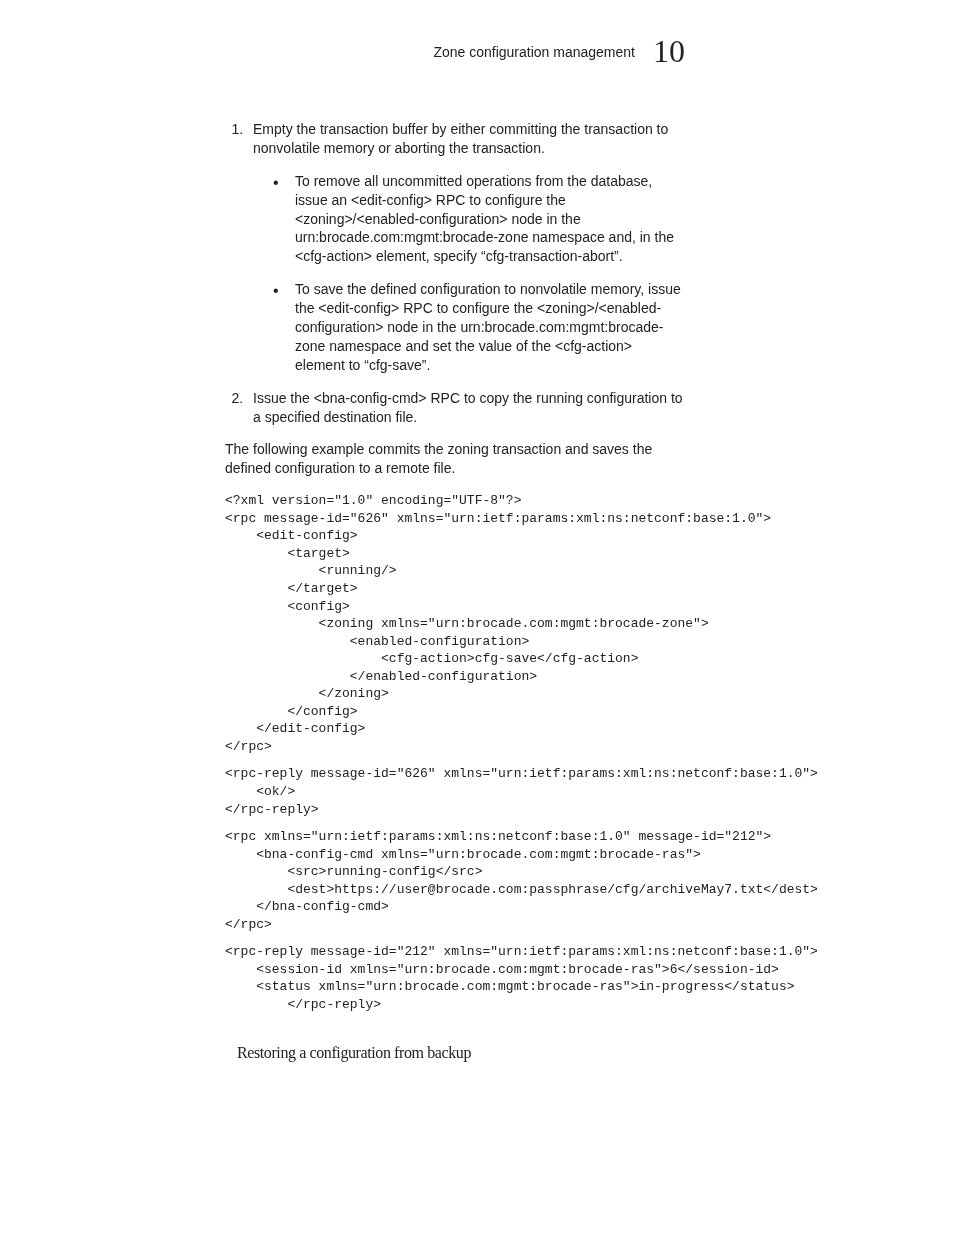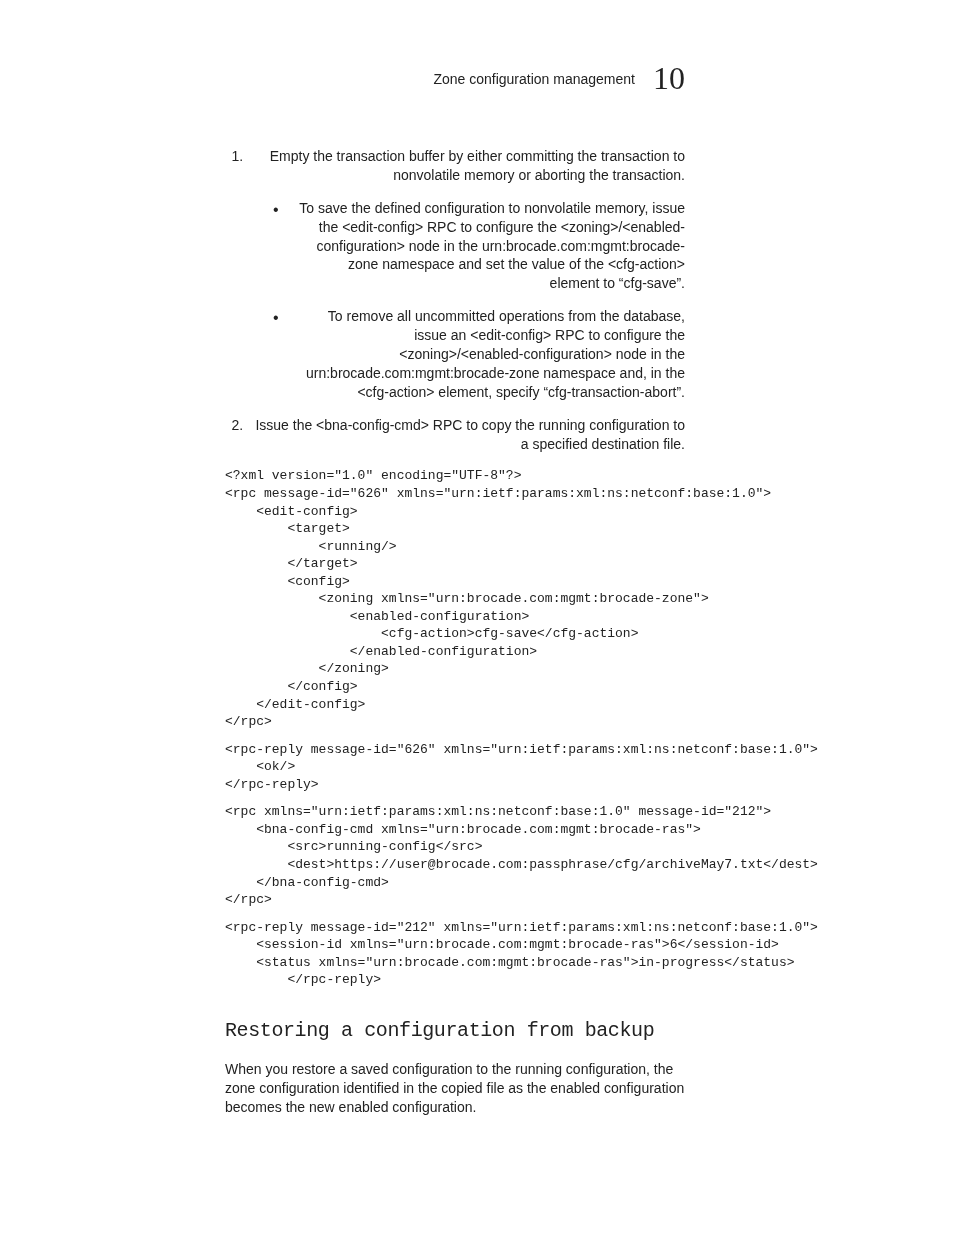--- a/index.html
+++ b/index.html
@@ -8,21 +8,21 @@
     font-family: Arial, Helvetica, sans-serif;
     font-size: 14px;
     color: #222;
     background: #fff;
   }
   .page {
     width: 775px;
     height: 1235px;
     position: relative;
     box-sizing: border-box;
-    padding: 60px 90px 60px 90px;
+    padding: 33px 90px 60px 90px;
   }
   .header {
     display: flex;
     justify-content: flex-end;
     align-items: center;
     gap: 18px;
     margin-bottom: 50px;
   }
   .header-title {
     font-size: 14px;
@@ -32,21 +32,20 @@
     font-family: Georgia, 'Times New Roman', serif;
   }
   .content {
     padding-left: 135px;
     line-height: 1.35;
   }
   ol.top-list {
     list-style: decimal;
     padding: 0 0 0 22px;
     margin: 0;
-    text-align: right;
   }
   ol.top-list > li {
     margin-bottom: 14px;
     padding-left: 6px;
   }
   ul.bullets {
     list-style: none;
     padding: 0 0 0 32px;
     margin: 14px 0 0 0;
   }
@@ -66,52 +65,53 @@
     margin: 14px 0;
   }
   pre.code {
     font-family: "Courier New", Courier, monospace;
     font-size: 13px;
     white-space: pre;
     margin: 10px 0;
     line-height: 1.35;
   }
   h2.section-heading {
-    font-family: Liberation Mono, monospace;
+    font-family: Liberation Serif, serif;
     font-weight: normal;
-    font-size: 20px;
-    margin: 28px 0 16px 0;
+    font-size: 16px;
+    margin: 28px 0 16px 12px;
     font-stretch: condensed;
     letter-spacing: -0.4px;
   }
 </style>
 </head>
 <body>
 
 <div class="page">
   <div class="header">
     <span class="header-title">Zone configuration management</span>
     <span class="header-num">10</span>
   </div>
 
   <div class="content">
 
     <ol class="top-list">
       <li>
         <span>Empty the transaction buffer by either committing the transaction to nonvolatile memory or aborting the transaction.</span>
         <ul class="bullets">
+          <li>To remove all uncommitted operations from the database, issue an &lt;edit-config&gt; RPC to configure the &lt;zoning&gt;/&lt;enabled-configuration&gt; node in the urn:brocade.com:mgmt:brocade-zone namespace and, in the &lt;cfg-action&gt; element, specify “cfg-transaction-abort”.</li>
           <li>To save the defined configuration to nonvolatile memory, issue the &lt;edit-config&gt; RPC to configure the &lt;zoning&gt;/&lt;enabled-configuration&gt; node in the urn:brocade.com:mgmt:brocade-zone namespace and set the value of the &lt;cfg-action&gt; element to “cfg-save”.</li>
-          <li>To remove all uncommitted operations from the database, issue an &lt;edit-config&gt; RPC to configure the &lt;zoning&gt;/&lt;enabled-configuration&gt; node in the urn:brocade.com:mgmt:brocade-zone namespace and, in the &lt;cfg-action&gt; element, specify “cfg-transaction-abort”.</li>
         </ul>
       </li>
       <li>
         <span>Issue the &lt;bna-config-cmd&gt; RPC to copy the running configuration to a specified destination file.</span>
       </li>
     </ol>
 
+    <p class="para">The following example commits the zoning transaction and saves the defined configuration to a remote file.</p>
 
     <pre class="code">&lt;?xml version="1.0" encoding="UTF-8"?&gt;
 &lt;rpc message-id="626" xmlns="urn:ietf:params:xml:ns:netconf:base:1.0"&gt;
     &lt;edit-config&gt;
         &lt;target&gt;
             &lt;running/&gt;
         &lt;/target&gt;
         &lt;config&gt;
             &lt;zoning xmlns="urn:brocade.com:mgmt:brocade-zone"&gt;
                 &lt;enabled-configuration&gt;
@@ -130,16 +130,15 @@
         &lt;dest&gt;https://user@brocade.com:passphrase/cfg/archiveMay7.txt&lt;/dest&gt;
     &lt;/bna-config-cmd&gt;
 &lt;/rpc&gt;</pre>
     <pre class="code">&lt;rpc-reply message-id="212" xmlns="urn:ietf:params:xml:ns:netconf:base:1.0"&gt;
     &lt;session-id xmlns="urn:brocade.com:mgmt:brocade-ras"&gt;6&lt;/session-id&gt;
     &lt;status xmlns="urn:brocade.com:mgmt:brocade-ras"&gt;in-progress&lt;/status&gt;
         &lt;/rpc-reply&gt;</pre>
 
     <h2 class="section-heading">Restoring a configuration from backup</h2>
 
-    <p class="para">When you restore a saved configuration to the running configuration, the zone configuration identified in the copied file as the enabled configuration becomes the new enabled configuration.</p>
 
   </div>
 </div>
 
 </body></html>

